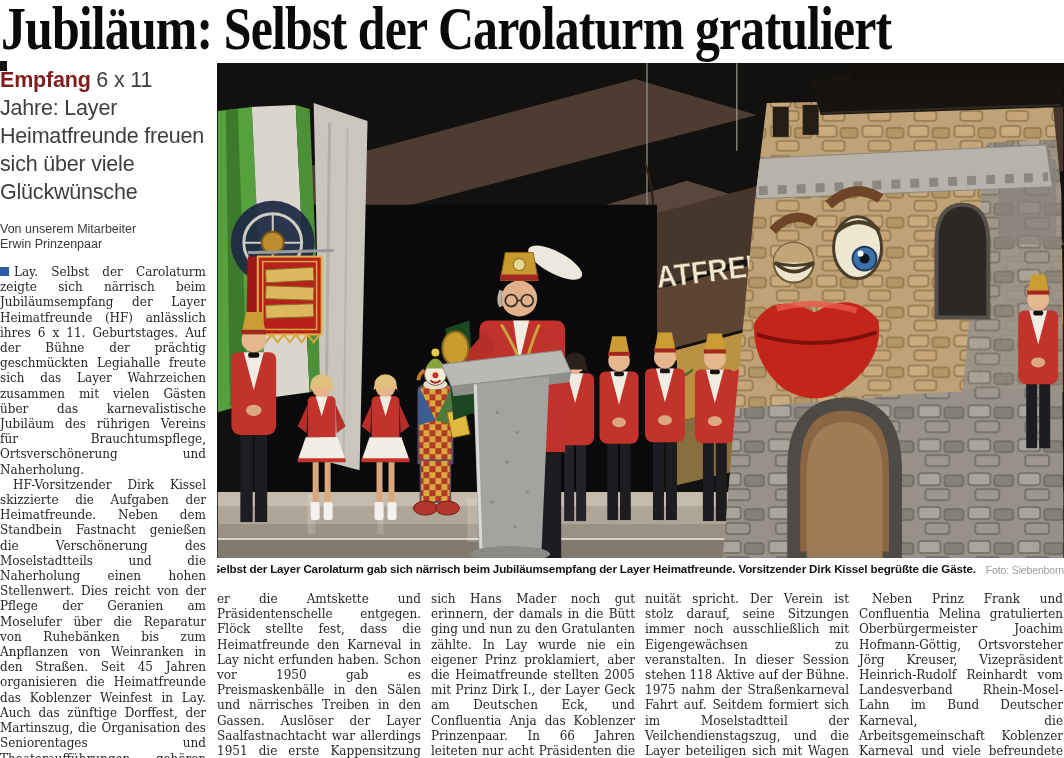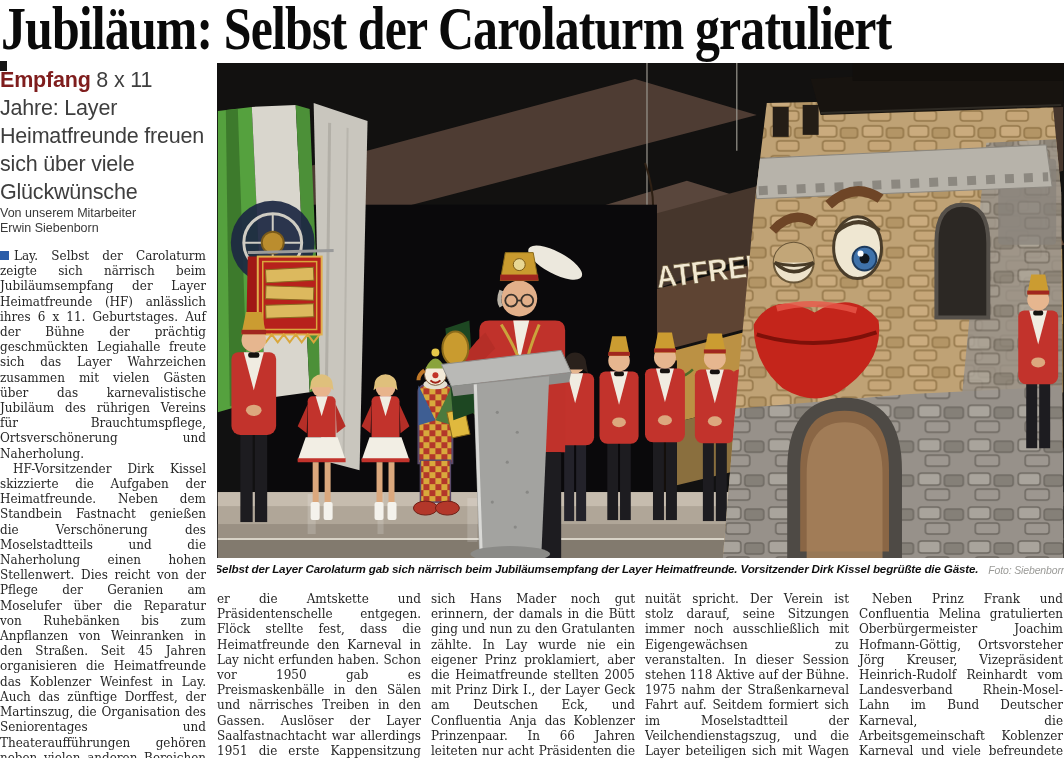--- a/index.html
+++ b/index.html
@@ -5,49 +5,49 @@
   html,body{margin:0;padding:0;background:#fff;}
   .page{position:relative;width:1064px;height:758px;background:#fff;overflow:hidden;
         font-family:"Liberation Sans",sans-serif;color:#222;}
   .headline{position:absolute;top:-7px;left:1px;white-space:nowrap;
             font-family:"Liberation Serif",serif;font-weight:700;font-size:58px;
             letter-spacing:-1px;color:#0a0a0a;transform:scale(.86,1.05);transform-origin:left top;}
   .tick{position:absolute;left:0;top:61px;width:7px;height:10px;background:#161616;}
   .leftcol{position:absolute;left:0;top:66px;width:206px;}
   .standfirst{font-size:21.5px;line-height:28px;color:#3e3e3e;letter-spacing:-.2px;}
   .standfirst b{color:#7f1d1d;}
-  .byline{margin-top:0;font-size:12.5px;line-height:15px;color:#3a3a3a;}
+  .byline{margin-top:16px;font-size:12.5px;line-height:15px;color:#3a3a3a;}
   .bodytext{margin-top:13px;font-family:"DejaVu Serif",serif;font-size:12px;line-height:15.2px;
             color:#262626;text-align:justify;}
   .bodytext p{margin:0;}
   .bodytext p + p{text-indent:13px;}
   .sq{display:inline-block;width:9px;height:9px;background:#2a5ca8;margin-right:5px;}
   .loc{font-weight:400;}
   .photowrap{position:absolute;left:217px;top:63px;width:847px;height:495px;background:#111;overflow:hidden;}
-  .caption{position:absolute;left:217px;top:562px;width:847px;display:flex;justify-content:center;
-           font-size:11.6px;font-weight:700;letter-spacing:-.15px;color:#101010;white-space:nowrap;overflow:hidden;font-style:italic;}
+  .caption{position:absolute;left:217px;top:562px;width:847px;display:flex;justify-content:flex-end;
+           font-size:11.6px;font-weight:700;letter-spacing:-.15px;color:#101010;white-space:nowrap;overflow:hidden;}
   .credit{font-weight:400;font-size:10.5px;color:#9b9b98;flex:none;padding-left:10px;padding-top:2px;}
   .cols{position:absolute;left:217px;top:592px;width:847px;height:166px;display:flex;gap:10px;overflow:hidden;
         font-family:"DejaVu Serif",serif;font-size:12px;line-height:15.2px;color:#262626;text-align:justify;}
   .cols .c{width:204px;flex:none;}
   .cols .c.indent{text-indent:13px;}
 </style>
 </head>
 <body>
 
 <div class="page">
 
   <div class="headline">Jubiläum: Selbst der Carolaturm gratuliert</div>
   <div class="tick"></div>
 
   <div class="leftcol">
-    <div class="standfirst"><b>Empfang</b> <span>8 x 11 Jahre: Layer Heimatfreunde freuen sich über viele Glückwünsche</span></div>
+    <div class="standfirst"><b>Empfang</b> <span>6 x 11 Jahre: Layer Heimatfreunde freuen sich über viele Glückwünsche</span></div>
     <div class="byline">
       <div>Von unserem Mitarbeiter</div>
-      <div>Erwin Siebenborn</div>
+      <div>Erwin Prinzenpaar</div>
     </div>
     <div class="bodytext">
       <p><span class="sq"></span><span class="loc">Lay.</span> <span>Selbst der Carolaturm zeigte sich närrisch beim Jubiläumsempfang der Layer Heimatfreunde (HF) anlässlich ihres 6 x 11. Geburtstages. Auf der Bühne der prächtig geschmückten Legiahalle freute sich das Layer Wahrzeichen zusammen mit vielen Gästen über das karnevalistische Jubiläum des rührigen Vereins für Brauchtumspflege, Ortsverschönerung und Naherholung.</span></p>
       <p>HF-Vorsitzender Dirk Kissel skizzierte die Aufgaben der Heimatfreunde. Neben dem Standbein Fastnacht genießen die Verschönerung des Moselstadtteils und die Naherholung einen hohen Stellenwert. Dies reicht von der Pflege der Geranien am Moselufer über die Reparatur von Ruhebänken bis zum Anpflanzen von Weinranken in den Straßen. Seit 45 Jahren organisieren die Heimatfreunde das Koblenzer Weinfest in Lay. Auch das zünftige Dorffest, der Martinszug, die Organisation des Seniorentages und Theateraufführungen gehören neben vielen anderen Bereichen zu den Aktivitäten der HF, die den Moselstadtteil liebens- und lebenswert machen.</p>
 
     </div>
   </div>
 
   <div class="photowrap">
     <svg width="847" height="495" viewBox="0 0 847 496">

